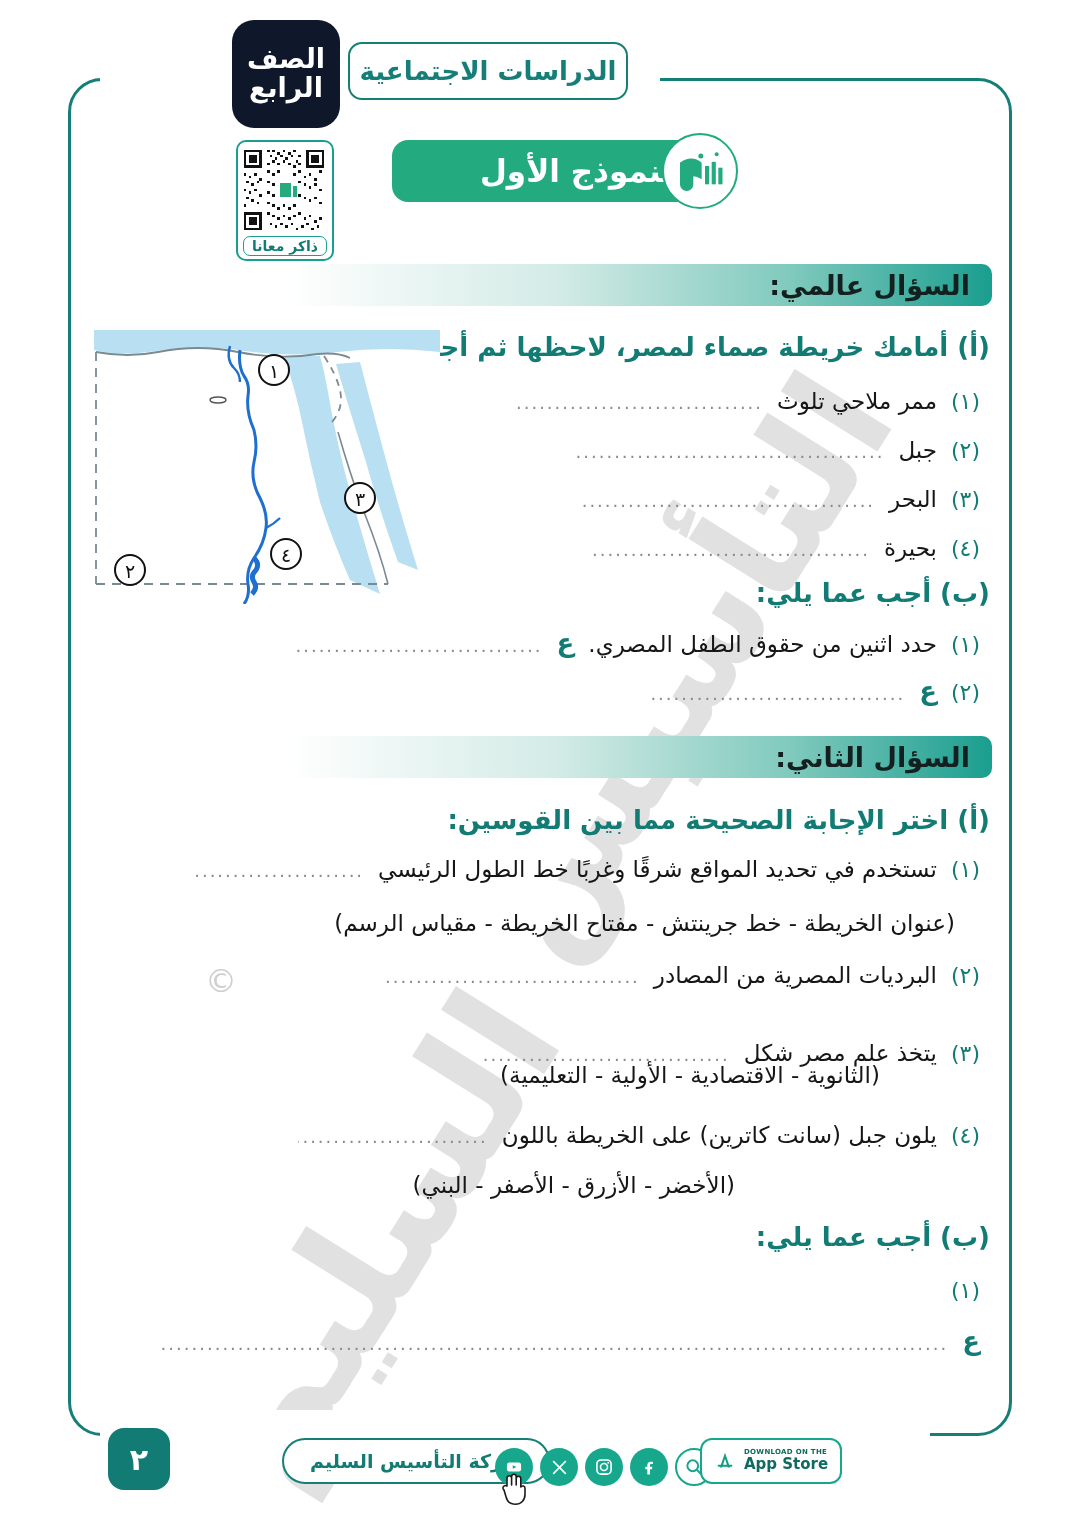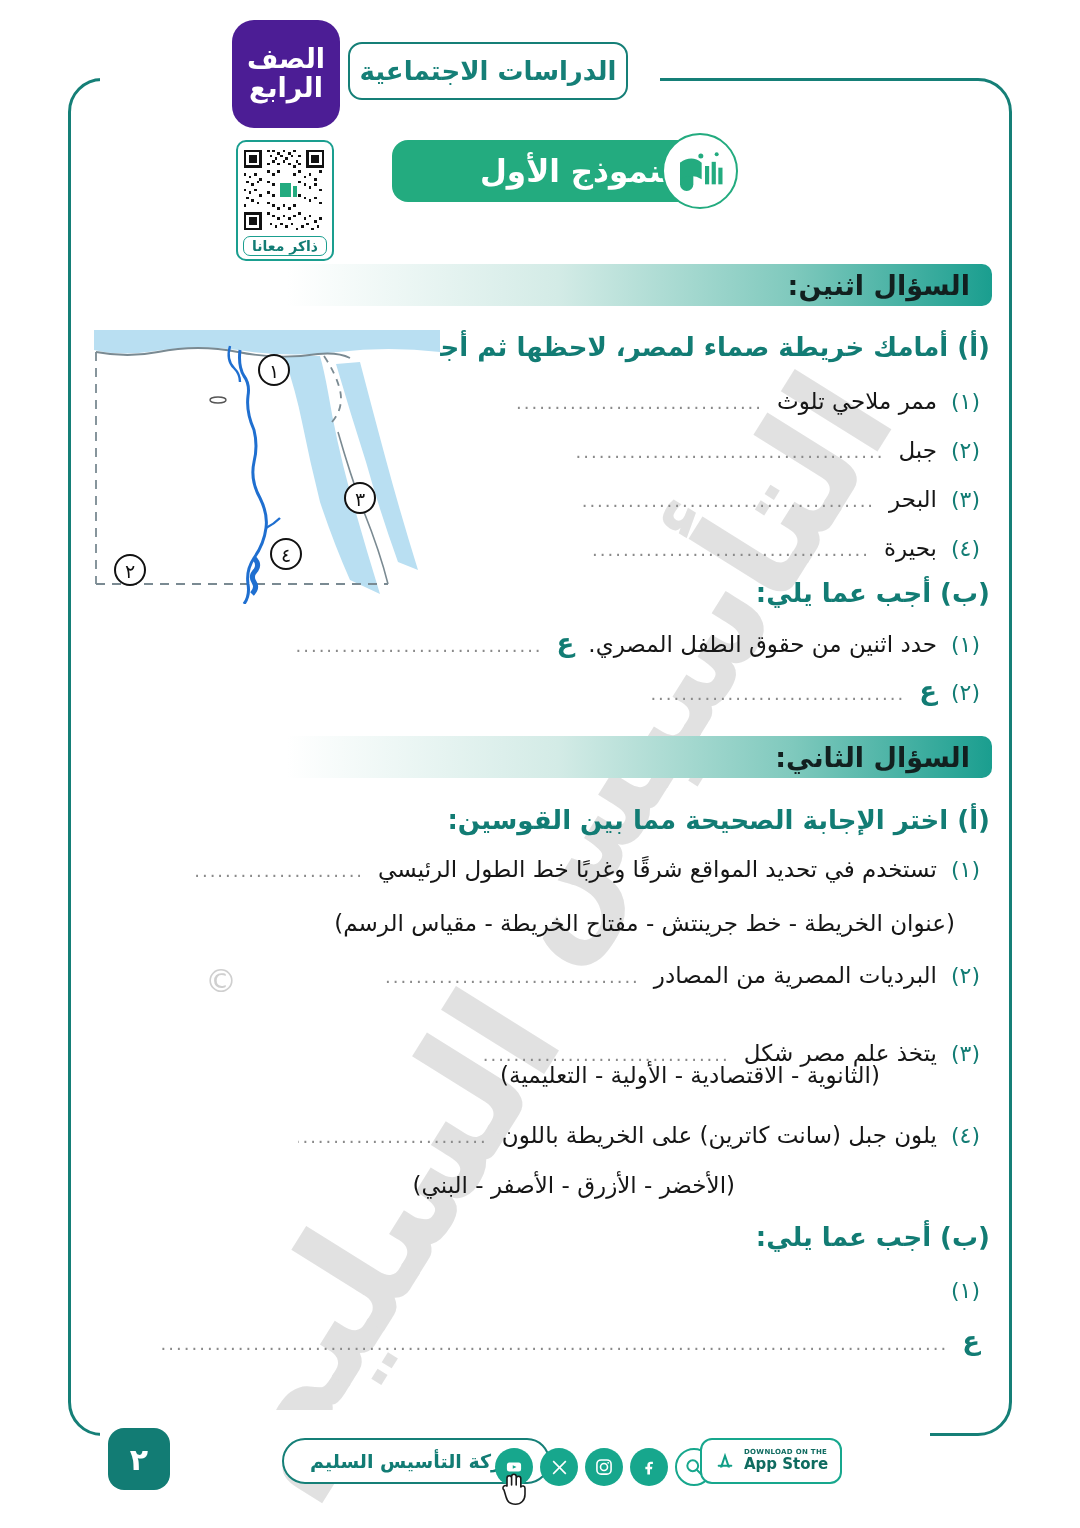--- a/index.html
+++ b/index.html
@@ -68,21 +68,21 @@
     width: 280px; height: 58px;
     border: 2.5px solid #157f77; border-radius: 14px;
     display: flex; align-items: center; justify-content: center;
     background: #fff;
   }
   .subject-box span { color: #157f77; font-size: 26px; font-weight: 700; }
 
   .grade-badge {
     position: absolute; top: 20px; right: 740px;
     width: 108px; height: 108px; border-radius: 22px;
-    background: #4c1d95; color: #fff;
+    background: #0f172a; color: #fff;
     display: flex; flex-direction: column; align-items: center; justify-content: center;
     line-height: 1.06;
   }
   .grade-badge span { font-size: 27px; font-weight: 700; }
 
   .qr-box {
     position: absolute; top: 140px; right: 746px;
     width: 98px; background: #fff;
     border: 2px solid #1a9e8f; border-radius: 10px;
     padding: 5px 5px 3px; text-align: center;
@@ -314,21 +314,21 @@
         <rect x="36" y="20" width="5" height="22" fill="#23ab7f"></rect>
         <rect x="44" y="15" width="5" height="27" fill="#23ab7f"></rect>
         <rect x="52" y="22" width="5" height="20" fill="#23ab7f"></rect>
         <circle cx="31" cy="8" r="3" fill="#23ab7f"></circle>
         <circle cx="50" cy="6" r="2.4" fill="#23ab7f"></circle>
       </svg>
     </div>
   </div>
 
   <div class="section-bar" style="top:264px;">
-    <span>السؤال اثنين:</span>
+    <span>السؤال عالمي:</span>
   </div>
 
   <div class="part-head" style="top:332px; right:90px;">(أ)  أمامك خريطة صماء لمصر، لاحظها ثم أجب:</div>
 
   <div class="map-wrap">
     <svg viewBox="0 0 352 292">
       <rect x="0" y="0" width="352" height="292" fill="#ffffff"></rect>
       <path d="M2 18 L352 18 L352 292 L2 292 Z" fill="#b9dff2" opacity="0"></path>
 
       <path d="M6 18 L352 18 L352 40 Q300 34 250 40 Q200 46 150 38 Q110 32 60 40 Q30 44 6 38 Z" fill="#b9dff2"></path>

